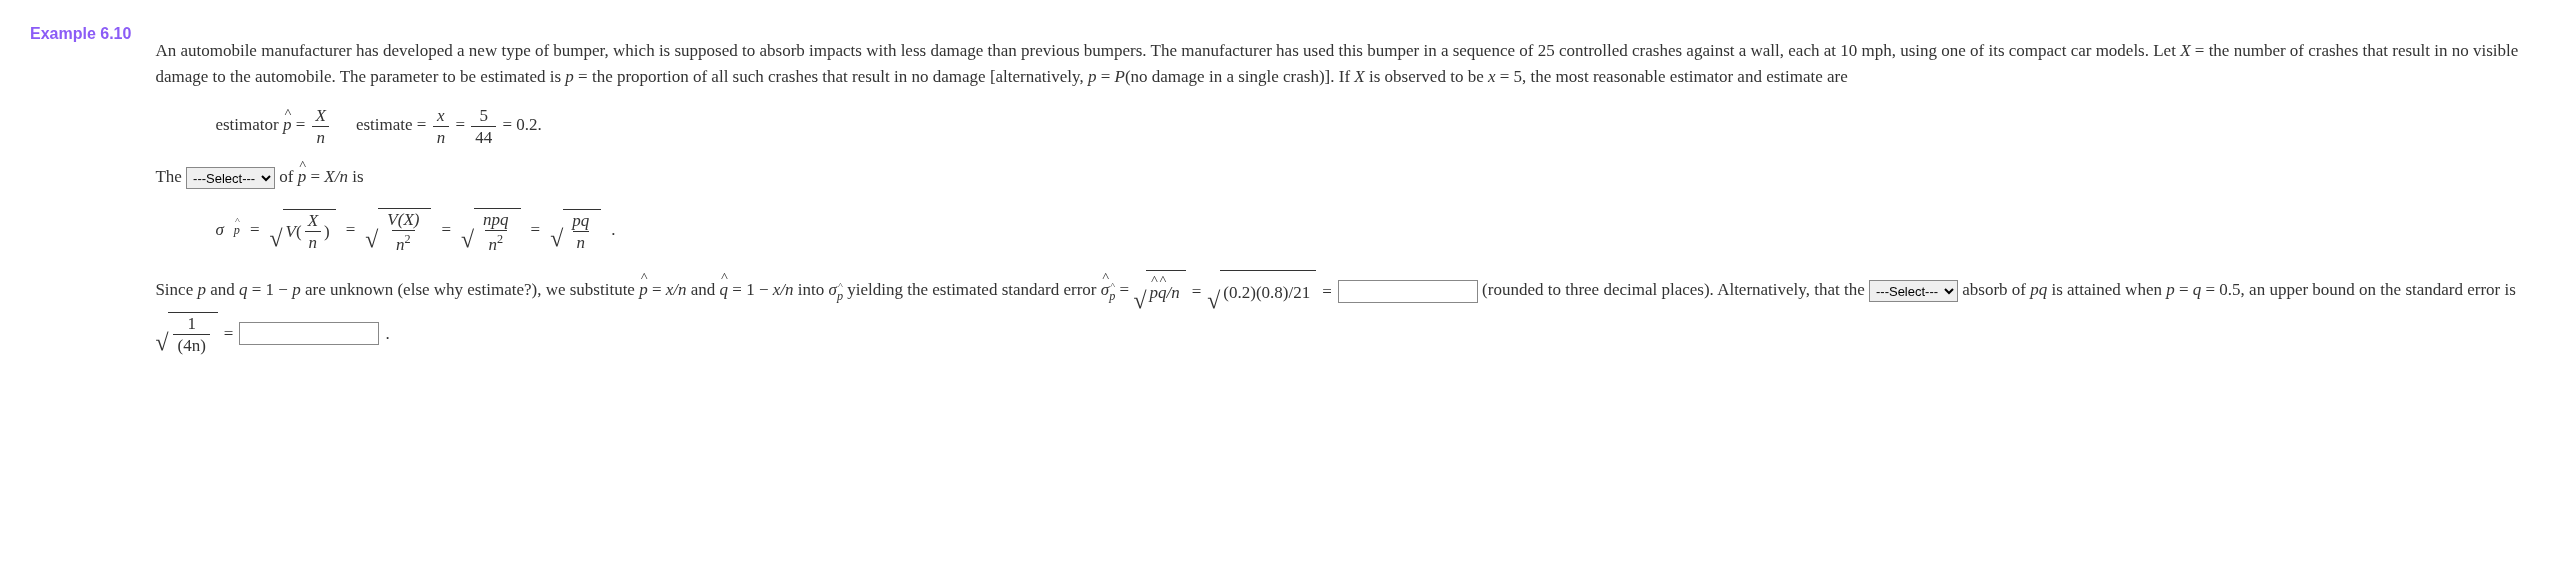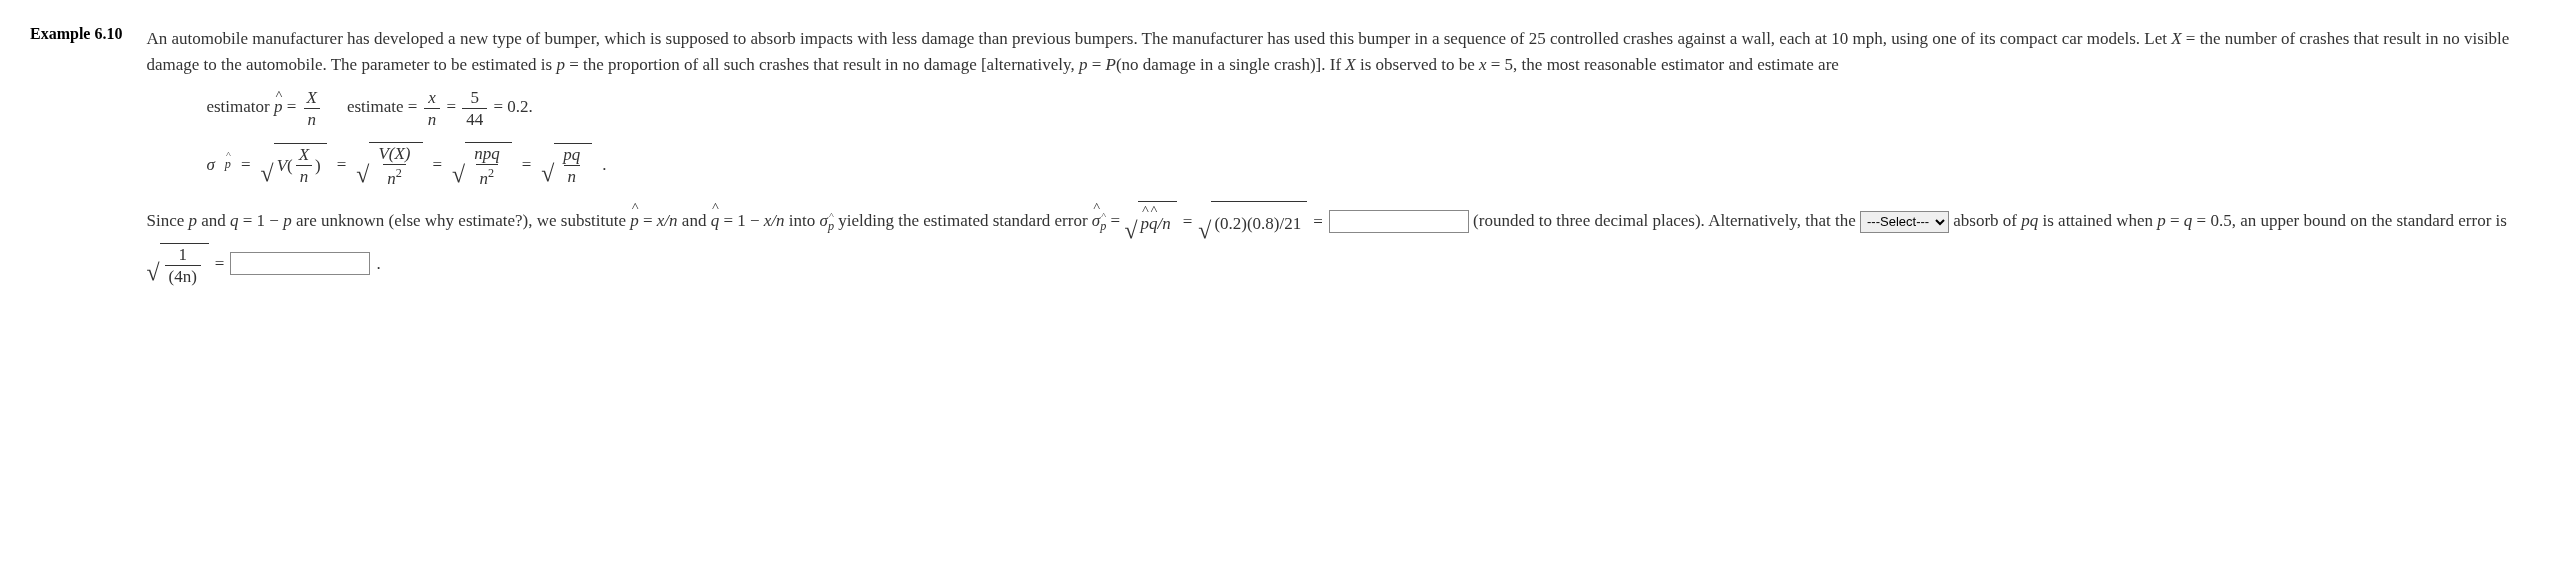--- a/index.html
+++ b/index.html
@@ -8,23 +8,23 @@
     color: #333;
     margin: 20px 30px;
     line-height: 1.5;
   }
   .example-row {
     display: flex;
     align-items: flex-start;
     gap: 24px;
   }
   .example-label {
-    color: #000000;
+    color: #8b5cf6;
     font-weight: bold;
-    font-family: Liberation Serif, serif;
+    font-family: Liberation Sans, sans-serif;
     font-size: 16px;
     white-space: nowrap;
     padding-top: 2px;
   }
   .body-text {
     flex: 1;
   }
   .ital { font-style: italic; }
   .hat {
     position: relative;
@@ -91,21 +91,21 @@
   }
   .sub { font-size: 0.72em; vertical-align: sub; }
   .sup { font-size: 0.72em; vertical-align: super; }
   .big-sqrt-line {
     display: inline-flex;
     align-items: center;
     gap: 6px;
     vertical-align: middle;
   }
   .sigma-block { margin: 14px 0 14px 60px; display:flex; align-items:center; gap:10px; flex-wrap:nowrap;}
-  .para { margin: 6px 0; }
+  .para { margin: 18px 0; }
 </style>
 </head>
 <body>
 
 <div class="example-row">
   <div class="example-label">Example 6.10</div>
   <div class="body-text">
 
     <div class="para">
       <span>An automobile manufacturer has developed a new type of bumper, which is supposed to absorb impacts with less damage than previous bumpers. The manufacturer has used this bumper in a sequence of 25 controlled crashes against a wall, each at 10 mph, using one of its compact car models. Let </span><span class="ital">X</span><span> = the number of crashes that result in no visible damage to the automobile. The parameter to be estimated is </span><span class="ital">p</span><span> = the proportion of all such crashes that result in no damage [alternatively, </span><span class="ital">p</span><span> = </span><span class="ital">P</span><span>(no damage in a single crash)]. If </span><span class="ital">X</span><span> is observed to be </span><span class="ital">x</span><span> = 5, the most reasonable estimator and estimate are</span>
@@ -127,20 +127,27 @@
         </span>
         <span> = </span>
         <span class="frac">
           <span class="num">5</span>
           <span class="den">44</span>
         </span>
         <span> = 0.2.</span>
       </span>
     </div>
 
+    <div class="para">
+      <span>The </span>
+      <select class="inline-select">
+        <option>---Select---</option>
+      </select>
+      <span> of </span><span class="ital hat">p</span><span> = </span><span class="ital">X/n</span><span> is</span>
+    </div>
 
     <div class="sigma-block">
       <span class="ital">σ</span>
         <span class="sub ital hat">p</span>
       <span> = </span>
       <span class="sqrt">
         <span class="sqrt-sign">√</span>
         <span class="sqrt-body">
           <span class="ital">V</span>(<span class="frac">
               <span class="num ital">X</span>

